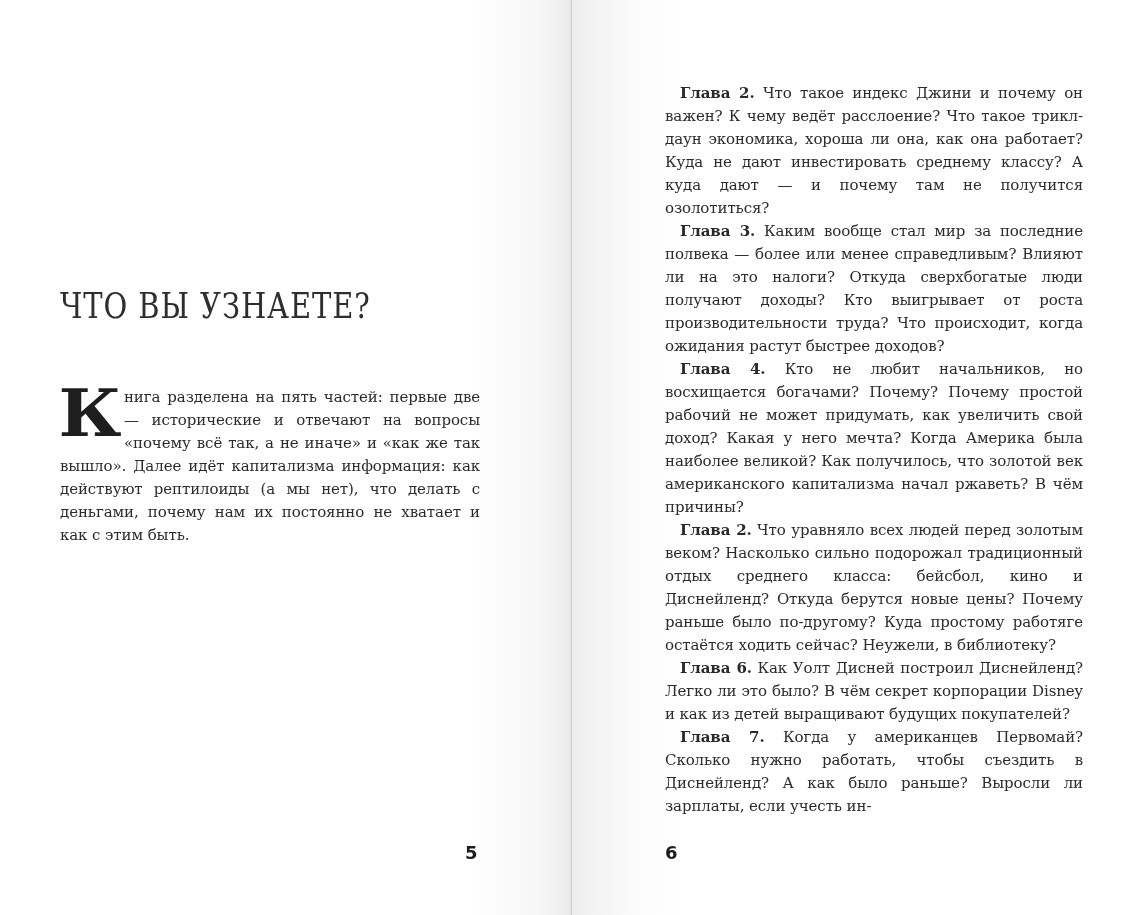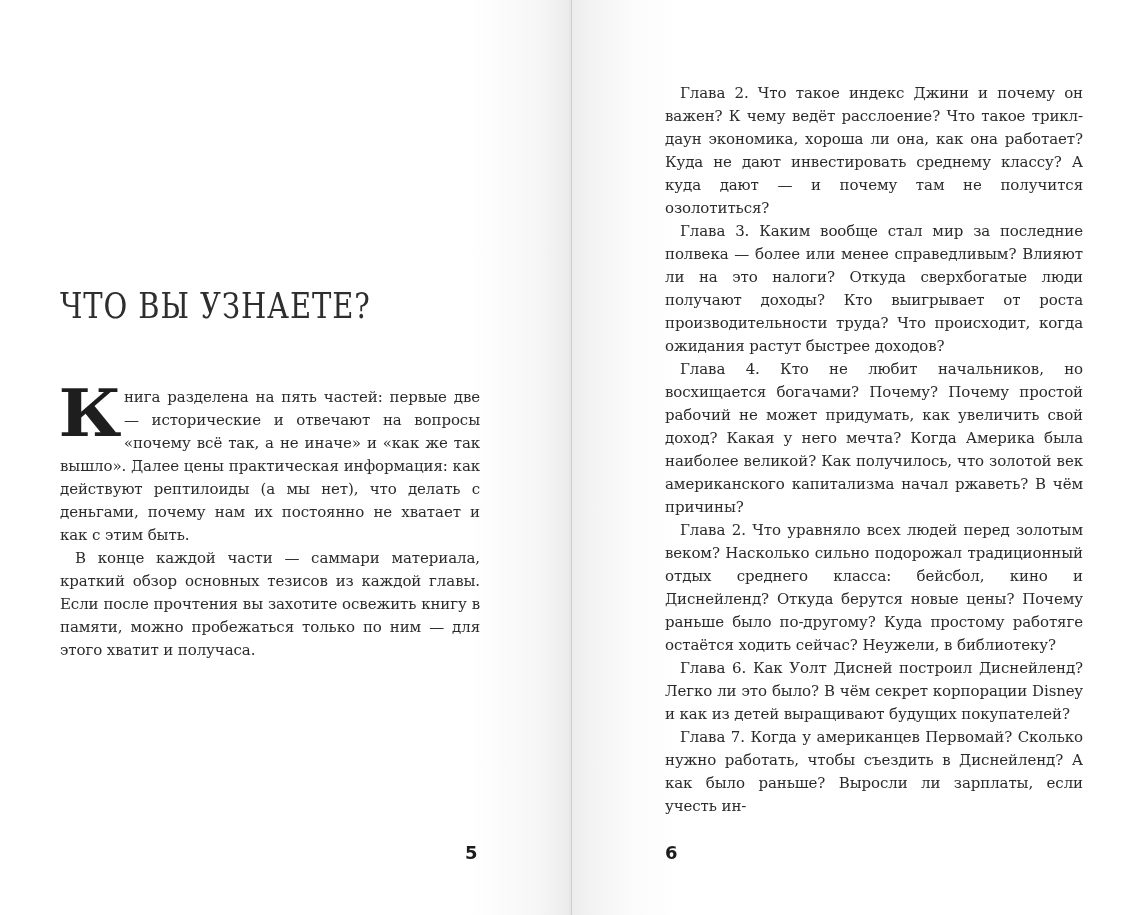--- a/index.html
+++ b/index.html
@@ -28,21 +28,21 @@
   .col {
     position: absolute; width: 420px;
     font-size: 15px; line-height: 23px; text-align: justify;
     letter-spacing: -0.1px;
   }
   .col-left { left: 60px; top: 386px; }
   .col-right { left: 665px; top: 82px; width: 418px; }
   .col p { margin: 0; text-indent: 15px; }
   .col p.noindent { text-indent: 0; }
   .col p.gap-before { margin-top: 23px; }
-  .col b { font-weight: normal; color: #2a2a2a; }
+  .col b { font-weight: bold; color: #2a2a2a; }
   .dropcap {
     float: left; font-family: "DejaVu Serif", serif; font-weight: bold;
     font-size: 66px; line-height: 50px; height: 50px; margin: 2px 4px 0 0;
     color: #1e1e1e; transform: scaleX(1.05);
   }
   .pagenum {
     position: absolute; top: 842px; font-family: "DejaVu Sans", sans-serif;
     font-weight: bold; font-size: 18px; color: #1c1c1c;
   }
   .pagenum-left { left: 465px; }
@@ -50,22 +50,21 @@
 </style>
 </head>
 <body>
 
 <div class="spread">
 
   <div class="page page-left">
     <h1 class="heading">ЧТО ВЫ УЗНАЕТЕ?</h1>
 
     <div class="col col-left">
-      <p class="noindent"><span class="dropcap">К</span><span>нига разделена на пять частей: первые две — исторические и отвечают на вопросы «почему всё так, а не иначе» и «как же так вышло». Далее цены практическая информация: как действуют рептилоиды (а мы нет), что делать с деньгами, почему нам их постоянно не хватает и как с этим быть.</span></p>
-      <p>В конце каждой части — саммари материала, краткий обзор основных тезисов из каждой главы. Если после прочтения вы захотите освежить книгу в памяти, можно пробежаться только по ним — для этого хватит и получаса.</p>
+      <p class="noindent"><span class="dropcap">К</span><span>нига разделена на пять частей: первые две — исторические и отвечают на вопросы «почему всё так, а не иначе» и «как же так вышло». Далее идёт капитализма информация: как действуют рептилоиды (а мы нет), что делать с деньгами, почему нам их постоянно не хватает и как с этим быть.</span></p>
     </div>
 
     <div class="pagenum pagenum-left">5</div>
   </div>
 
   <div class="gutter"></div>
 
   <div class="page page-right">
     <div class="pagenum pagenum-right" style="left:93px">6</div>
   </div>

